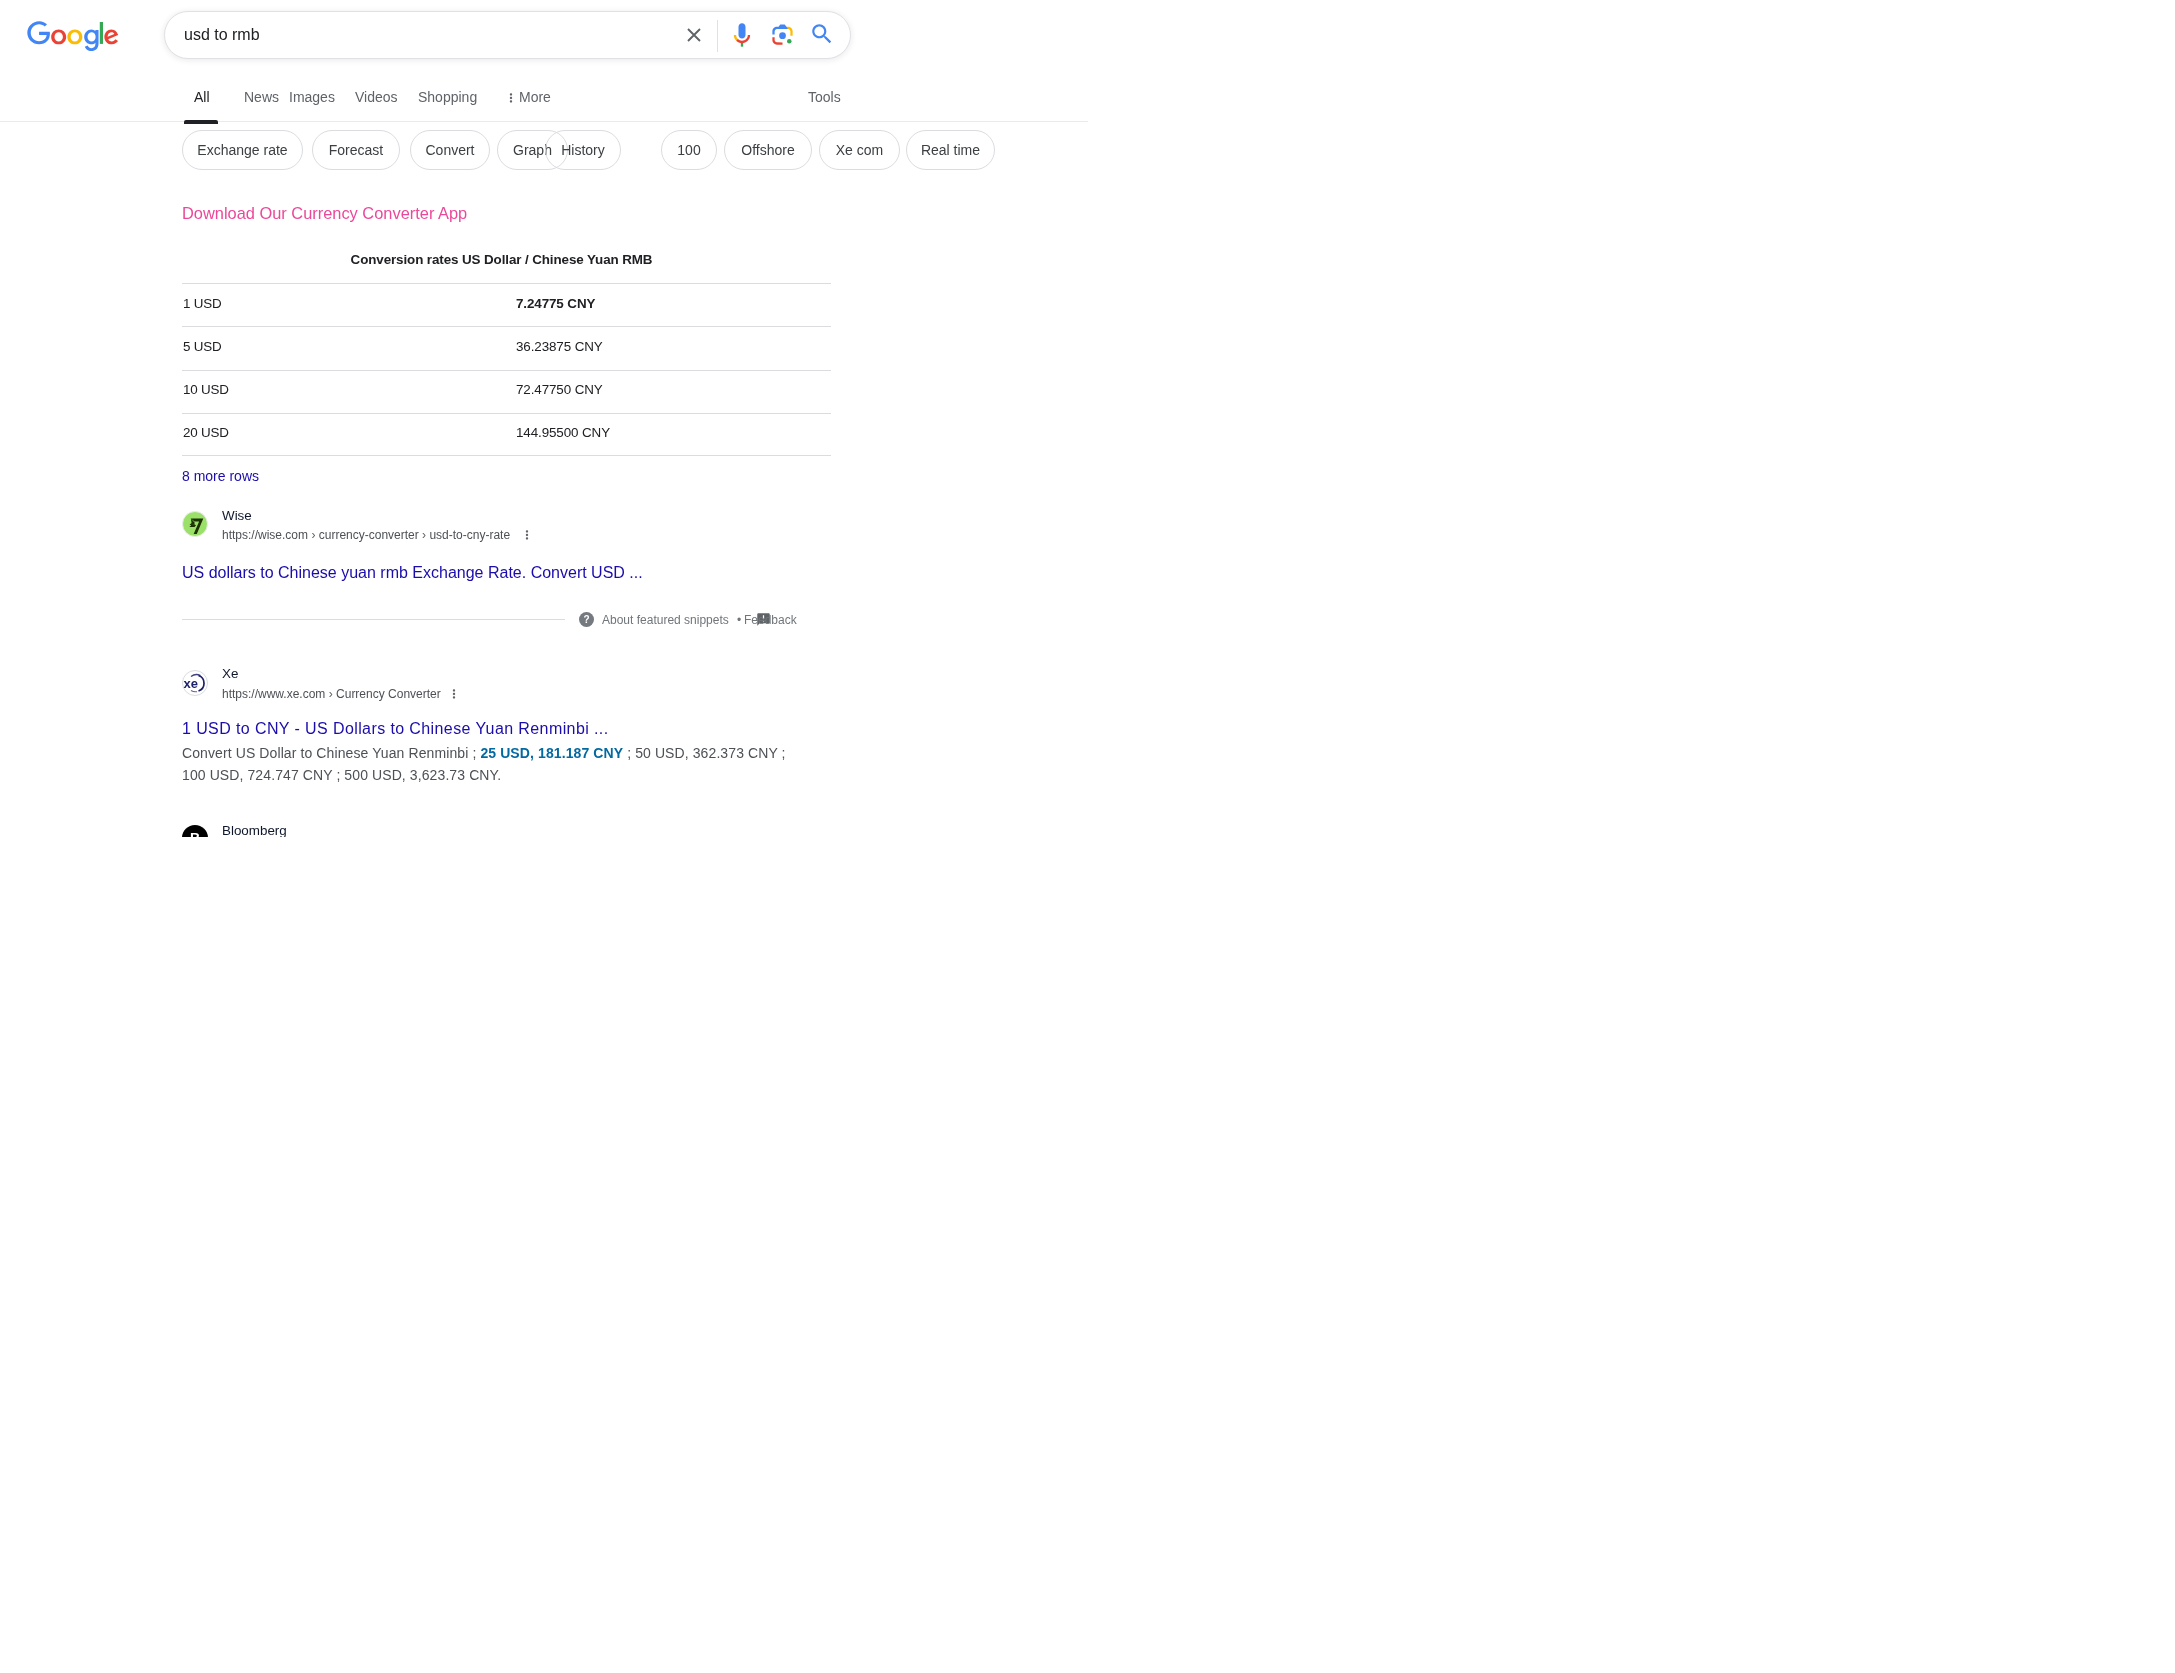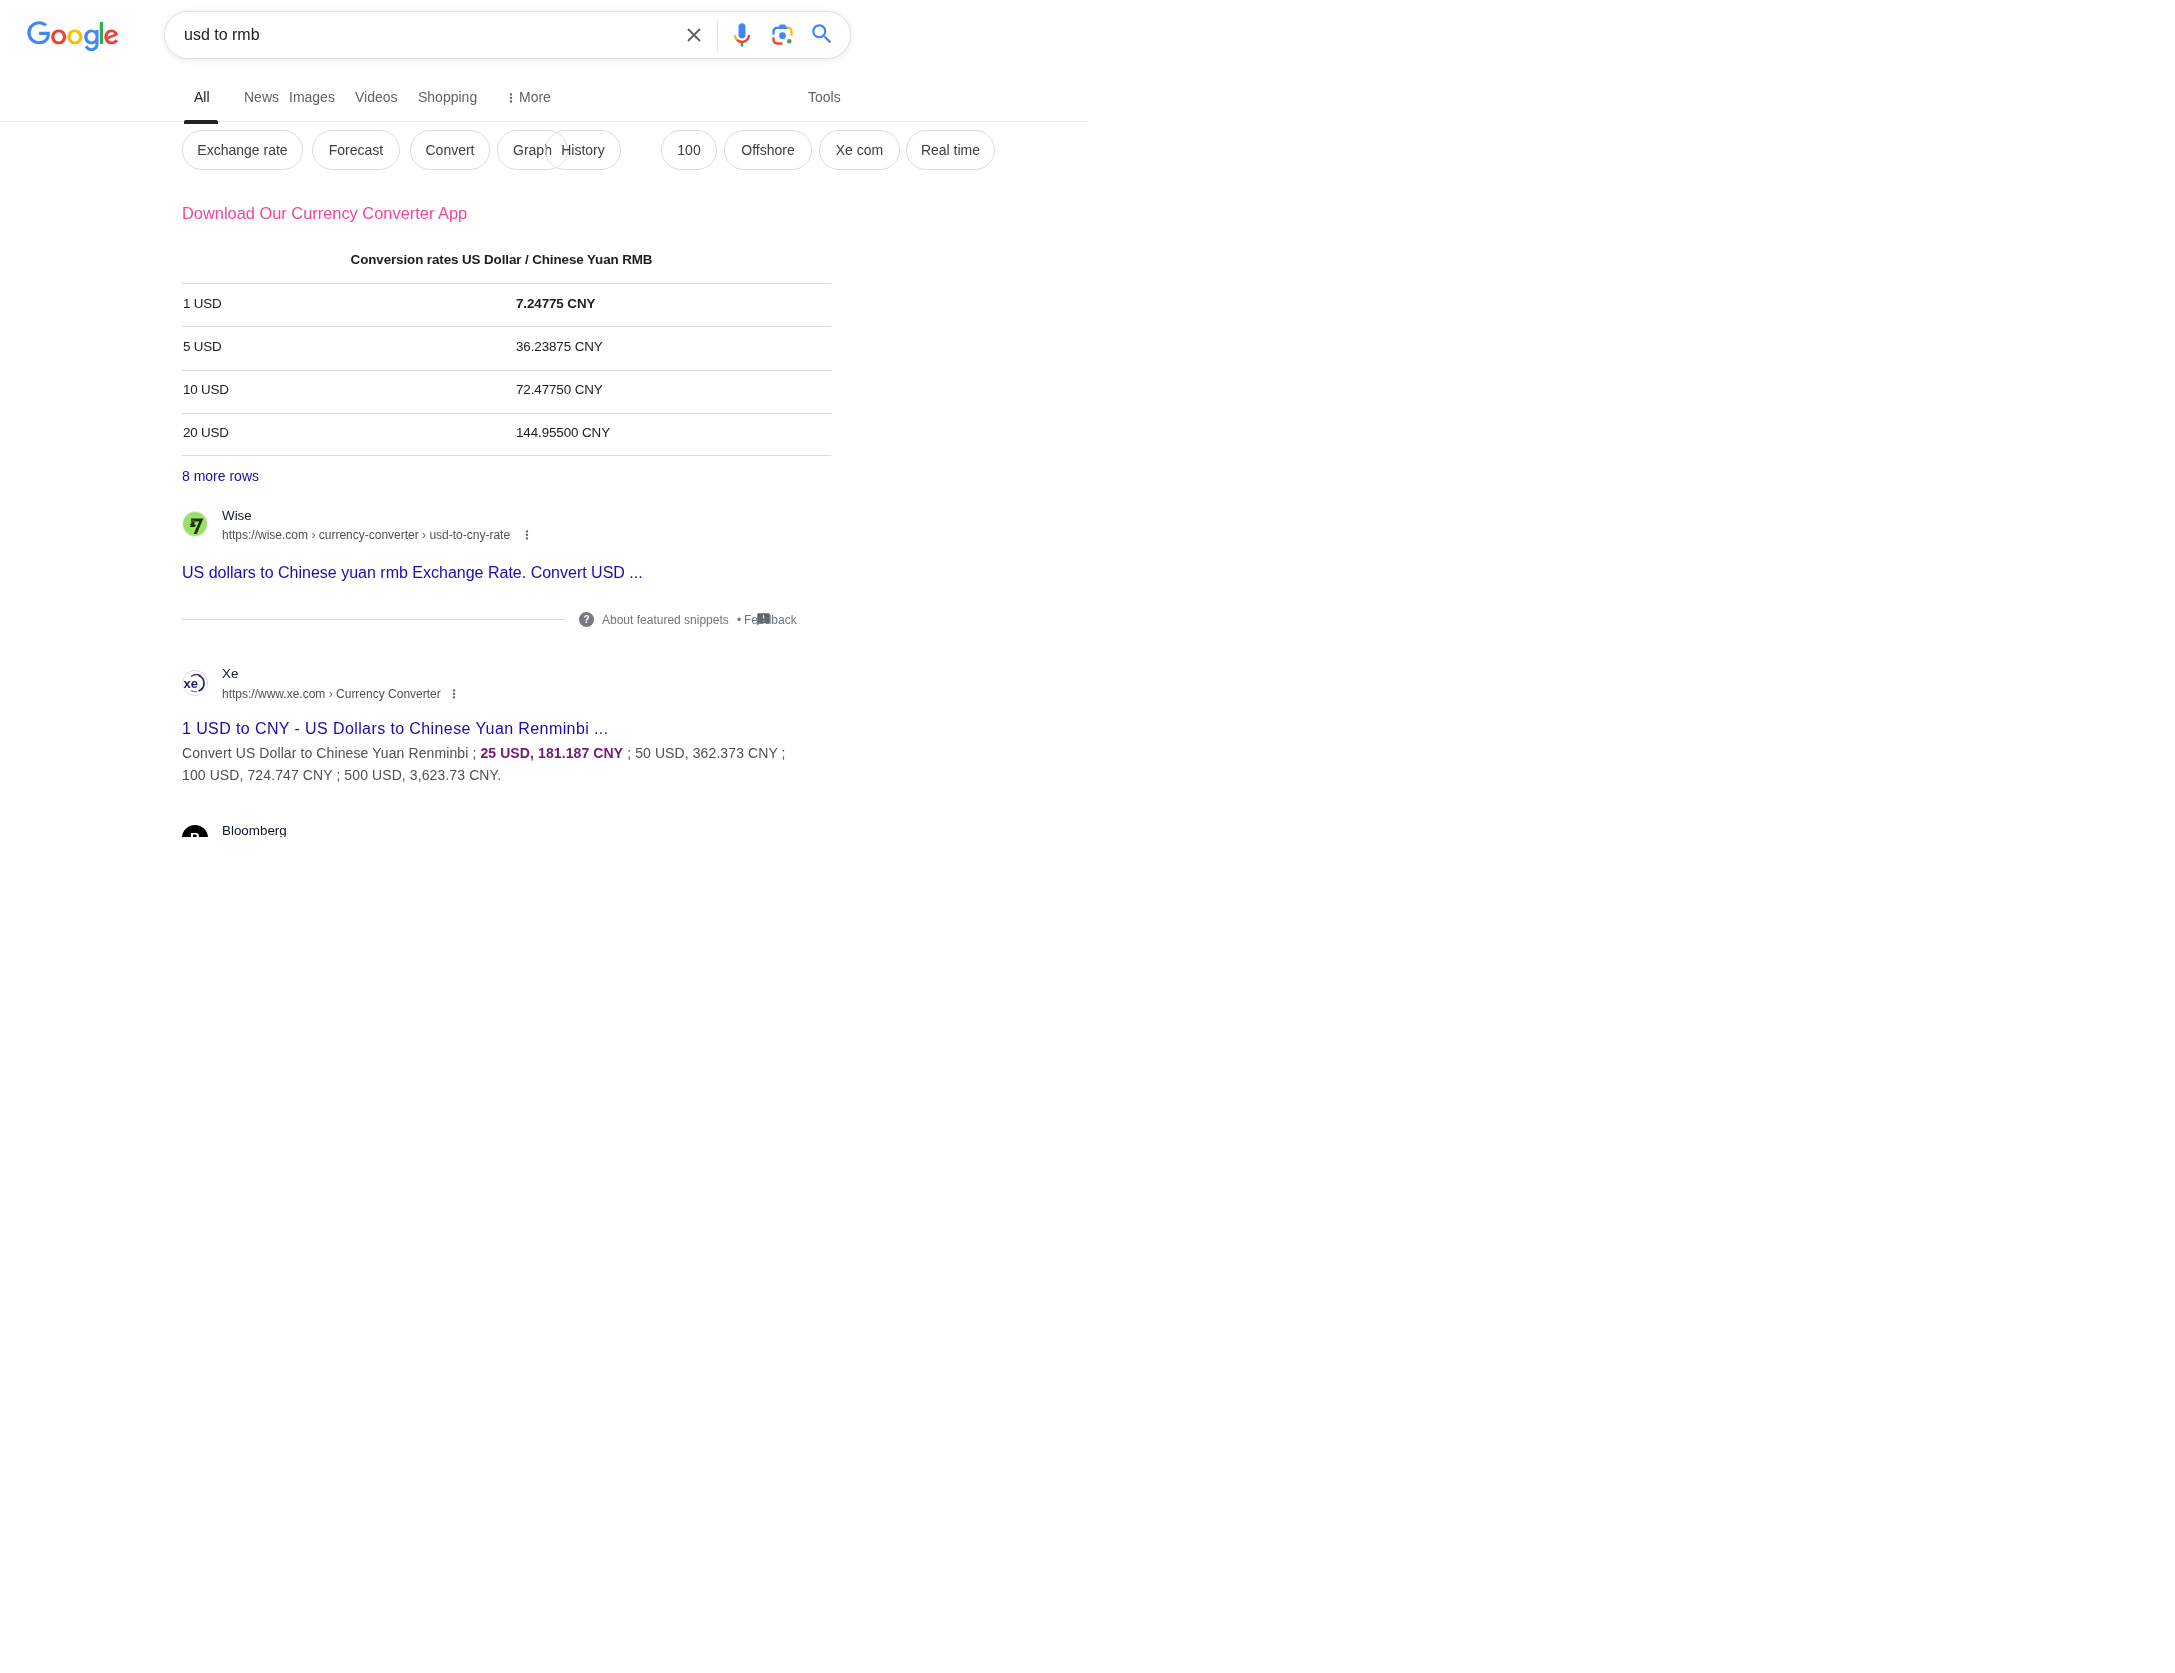--- a/index.html
+++ b/index.html
@@ -131,17 +131,17 @@
 <path d="M8 5.5 a9 9 0 0 1 9.5 -1" stroke="#1d2168" stroke-width="1.3" fill="none" opacity="0.85"></path>
 <path d="M8 19.5 a9 9 0 0 0 6 1.2" stroke="#1d2168" stroke-width="1.1" fill="none" opacity="0.7"></path>
 </svg>
 </div>
 <div class="sitename" style="left:222px;top:665px;">Xe</div>
 <div class="url" style="left:222px;top:686px;">https://www.xe.com <span style="color:#5f6368;">›</span> Currency Converter</div>
 <svg class="abs" style="left:447px;top:687px;" width="14" height="14" viewBox="0 0 24 24">
     <path fill="#5f6368" d="M12 8c1.1 0 2-.9 2-2s-.9-2-2-2-2 .9-2 2 .9 2 2 2zm0 2c-1.1 0-2 .9-2 2s.9 2 2 2 2-.9 2-2-.9-2-2-2zm0 6c-1.1 0-2 .9-2 2s.9 2 2 2 2-.9 2-2-.9-2-2-2z"></path>
   </svg>
 <div class="rtitle" style="top:716px;letter-spacing:0.4px;">1 USD to CNY - US Dollars to Chinese Yuan Renminbi ...</div>
-<div class="abs" style="left:182px;top:742px;width:786px;font-size:14px;color:#4d5156;line-height:22.4px;letter-spacing:0.1px;">Convert US Dollar to Chinese Yuan Renminbi ; <b style="color:#701a75;">25 USD, 181.187 CNY</b> ; 50 USD, 362.373 CNY ;<br>100 USD, 724.747 CNY ; 500 USD, 3,623.73 CNY.</div>
+<div class="abs" style="left:182px;top:742px;width:786px;font-size:14px;color:#4d5156;line-height:22.4px;letter-spacing:0.1px;">Convert US Dollar to Chinese Yuan Renminbi ; <b style="color:#0369a1;">25 USD, 181.187 CNY</b> ; 50 USD, 362.373 CNY ;<br>100 USD, 724.747 CNY ; 500 USD, 3,623.73 CNY.</div>
 
 <div class="fav" style="top:825px;background:#000;color:#fff;text-align:center;font-weight:bold;font-size:14px;line-height:26px;">B</div>
 <div class="sitename" style="left:222px;top:822px;">Bloomberg</div>
 
 
 </body></html>

